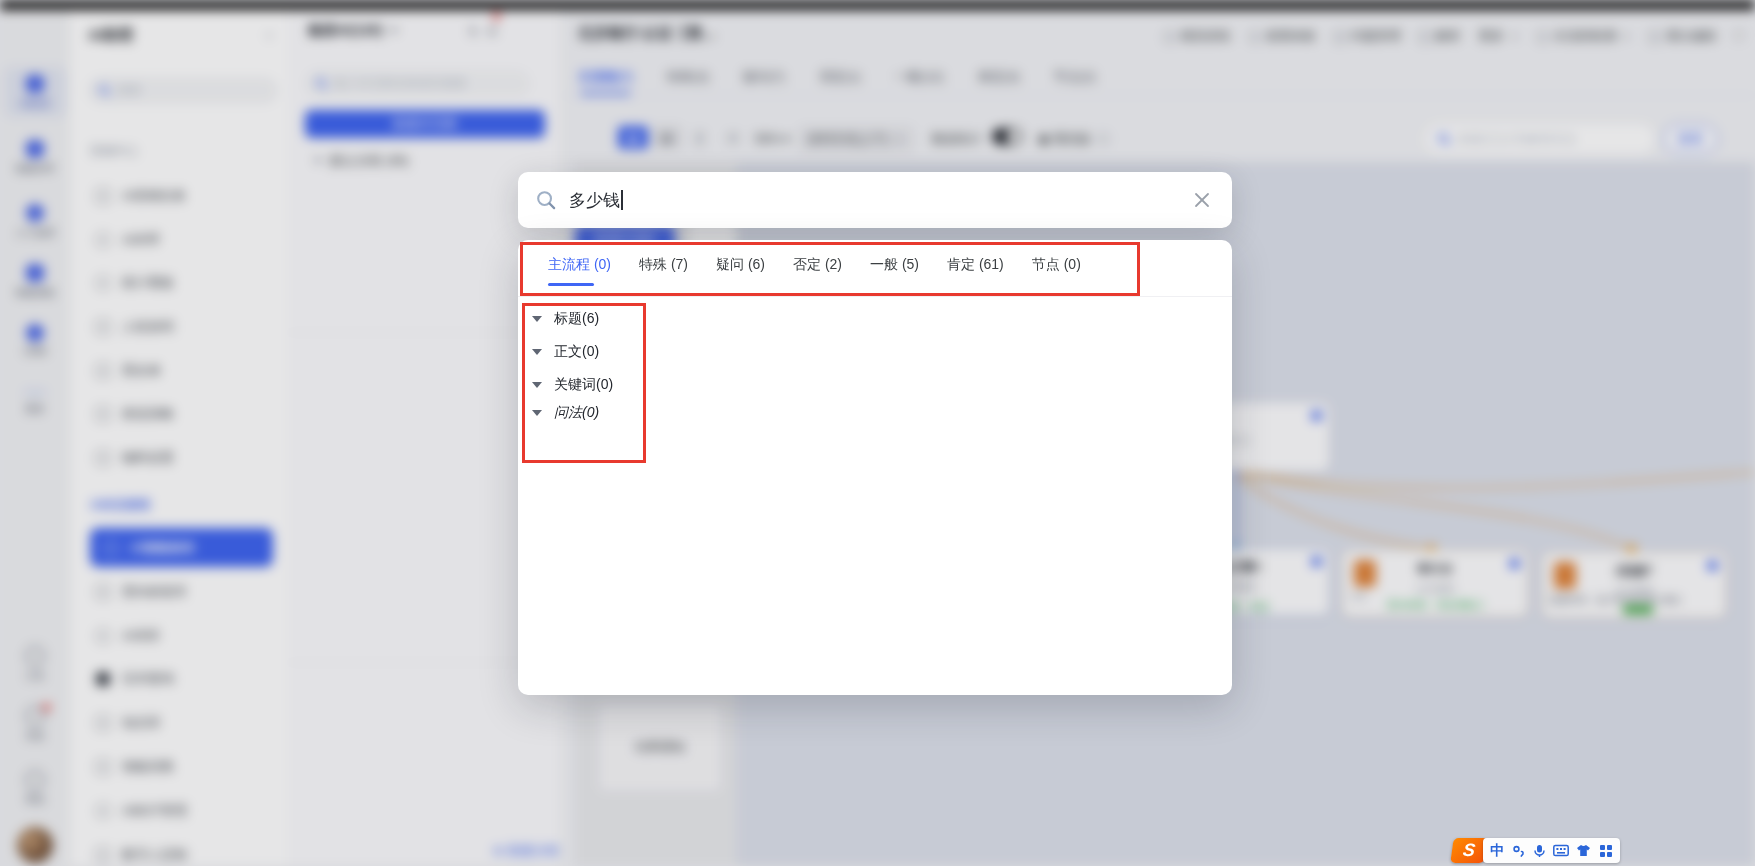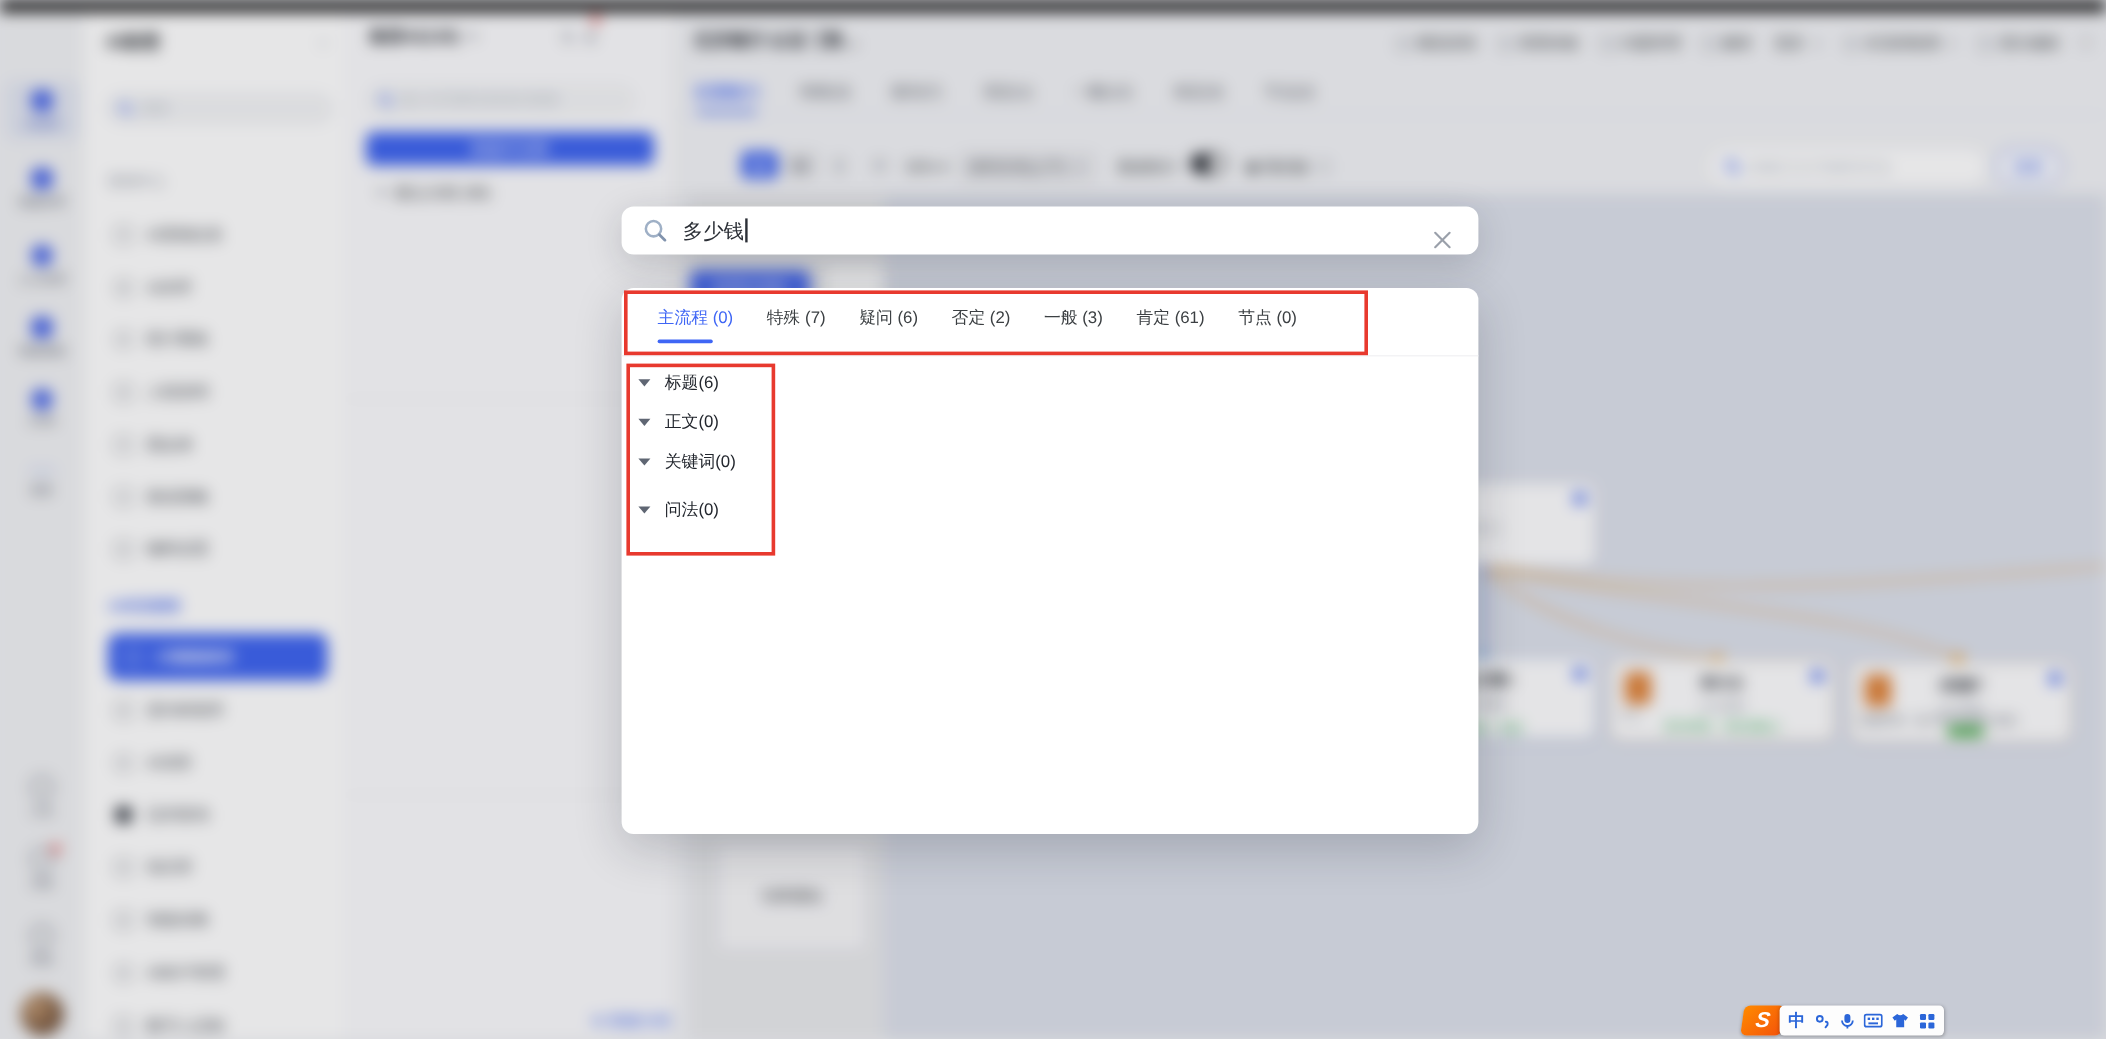--- a/index.html
+++ b/index.html
@@ -81,21 +81,21 @@
             display:flex;align-items:center;justify-content:center;font-size:12.5px;color:#3c4043;}
   .viewport{position:absolute;left:177px;top:152px;width:1018px;height:704px;background:#dde1eb;}
   .node{position:absolute;background:#fdfdfe;border:1px solid #dfe3ec;border-radius:8px;box-shadow:0 2px 6px rgba(60,70,110,.08);box-sizing:border-box;}
   .node .nt{font-size:12px;font-weight:bold;color:#23272e;text-align:center;margin-top:10px;}
   .node .ns{font-size:10px;color:#9aa0ab;text-align:center;margin-top:4px;}
   .node .ngreen{font-size:10px;color:#2ca84e;text-align:center;margin-top:6px;white-space:nowrap;}
   .node .plus{position:absolute;right:7px;top:7px;width:11px;height:11px;border-radius:50%;background:#4a6cf0;color:#fff;font-size:9px;line-height:11px;text-align:center;}
   .oicon{position:absolute;left:11px;top:9px;width:22px;height:27px;border-radius:4px;background:#e0853c;}
   .gbadge{position:absolute;width:30px;height:9px;border-radius:2px;background:#4caf50;}
   
-  .msearch{left:518px;top:172px;width:714px;height:40px;background:#fff;border-radius:10px;
+  .msearch{left:518px;top:172px;width:714px;height:56px;background:#fff;border-radius:10px;
            box-shadow:0 8px 30px rgba(20,25,40,.18);display:flex;align-items:center;padding:0 18px;box-sizing:border-box;}
   .mval{font-size:17px;color:#2b2f36;margin-left:12px;}
   .cursor{display:inline-block;width:1.5px;height:20px;background:#2b2f36;vertical-align:middle;margin-left:1px;}
   .mclose{position:absolute;left:1192px;top:190px;width:20px;height:20px;cursor:pointer;}
   .mresults{left:518px;top:240px;width:714px;height:455px;background:#fff;border-radius:10px;box-shadow:0 12px 40px rgba(20,25,40,.20);}
   .mtabs{position:absolute;left:30px;top:16px;display:flex;gap:28px;font-size:14px;color:#3c4043;}
   .mtab.on{color:#3f66f5;position:relative;}
   .mtab.on::after{content:"";position:absolute;left:0;width:46px;bottom:-12px;height:3px;border-radius:2px;background:#3f66f5;}
   .mtabline{position:absolute;left:0;top:56px;width:714px;height:1px;background:#f0f0f3;}
   .mrow{position:absolute;left:14px;display:flex;align-items:center;gap:12px;font-size:14px;color:#23272e;}
@@ -433,38 +433,38 @@
     <line x1="4" y1="4" x2="16" y2="16" stroke="#9aa0aa" stroke-width="1.8" stroke-linecap="round"></line>
     <line x1="16" y1="4" x2="4" y2="16" stroke="#9aa0aa" stroke-width="1.8" stroke-linecap="round"></line>
   </svg>
 
   <div class="abs mresults">
     <div class="mtabs">
       <span class="mtab on">主流程 (0)</span>
       <span class="mtab">特殊 (7)</span>
       <span class="mtab">疑问 (6)</span>
       <span class="mtab">否定 (2)</span>
-      <span class="mtab">一般 (3)</span>
+      <span class="mtab">一般 (5)</span>
       <span class="mtab">肯定 (61)</span>
       <span class="mtab">节点 (0)</span>
     </div>
     <div class="mtabline"></div>
     <div class="mrow" style="top:70px;">
       <span class="tri"></span>
       <span>标题(6)</span>
     </div>
     <div class="mrow" style="top:103px;">
       <span class="tri"></span>
       <span>正文(0)</span>
     </div>
     <div class="mrow" style="top:136px;">
       <span class="tri"></span>
       <span>关键词(0)</span>
     </div>
-    <div class="mrow" style="top:176px;">
+    <div class="mrow" style="top:164px;font-style:italic;">
       <span class="tri"></span>
       <span>问法(0)</span>
     </div>
   </div>
 
   <div class="redbox" style="left:520px;top:242px;width:620px;height:54px;"></div>
   <div class="redbox" style="left:522px;top:303px;width:124px;height:160px;"></div>
 
   <div class="abs ime">
     <div class="ime-logo">S</div>

